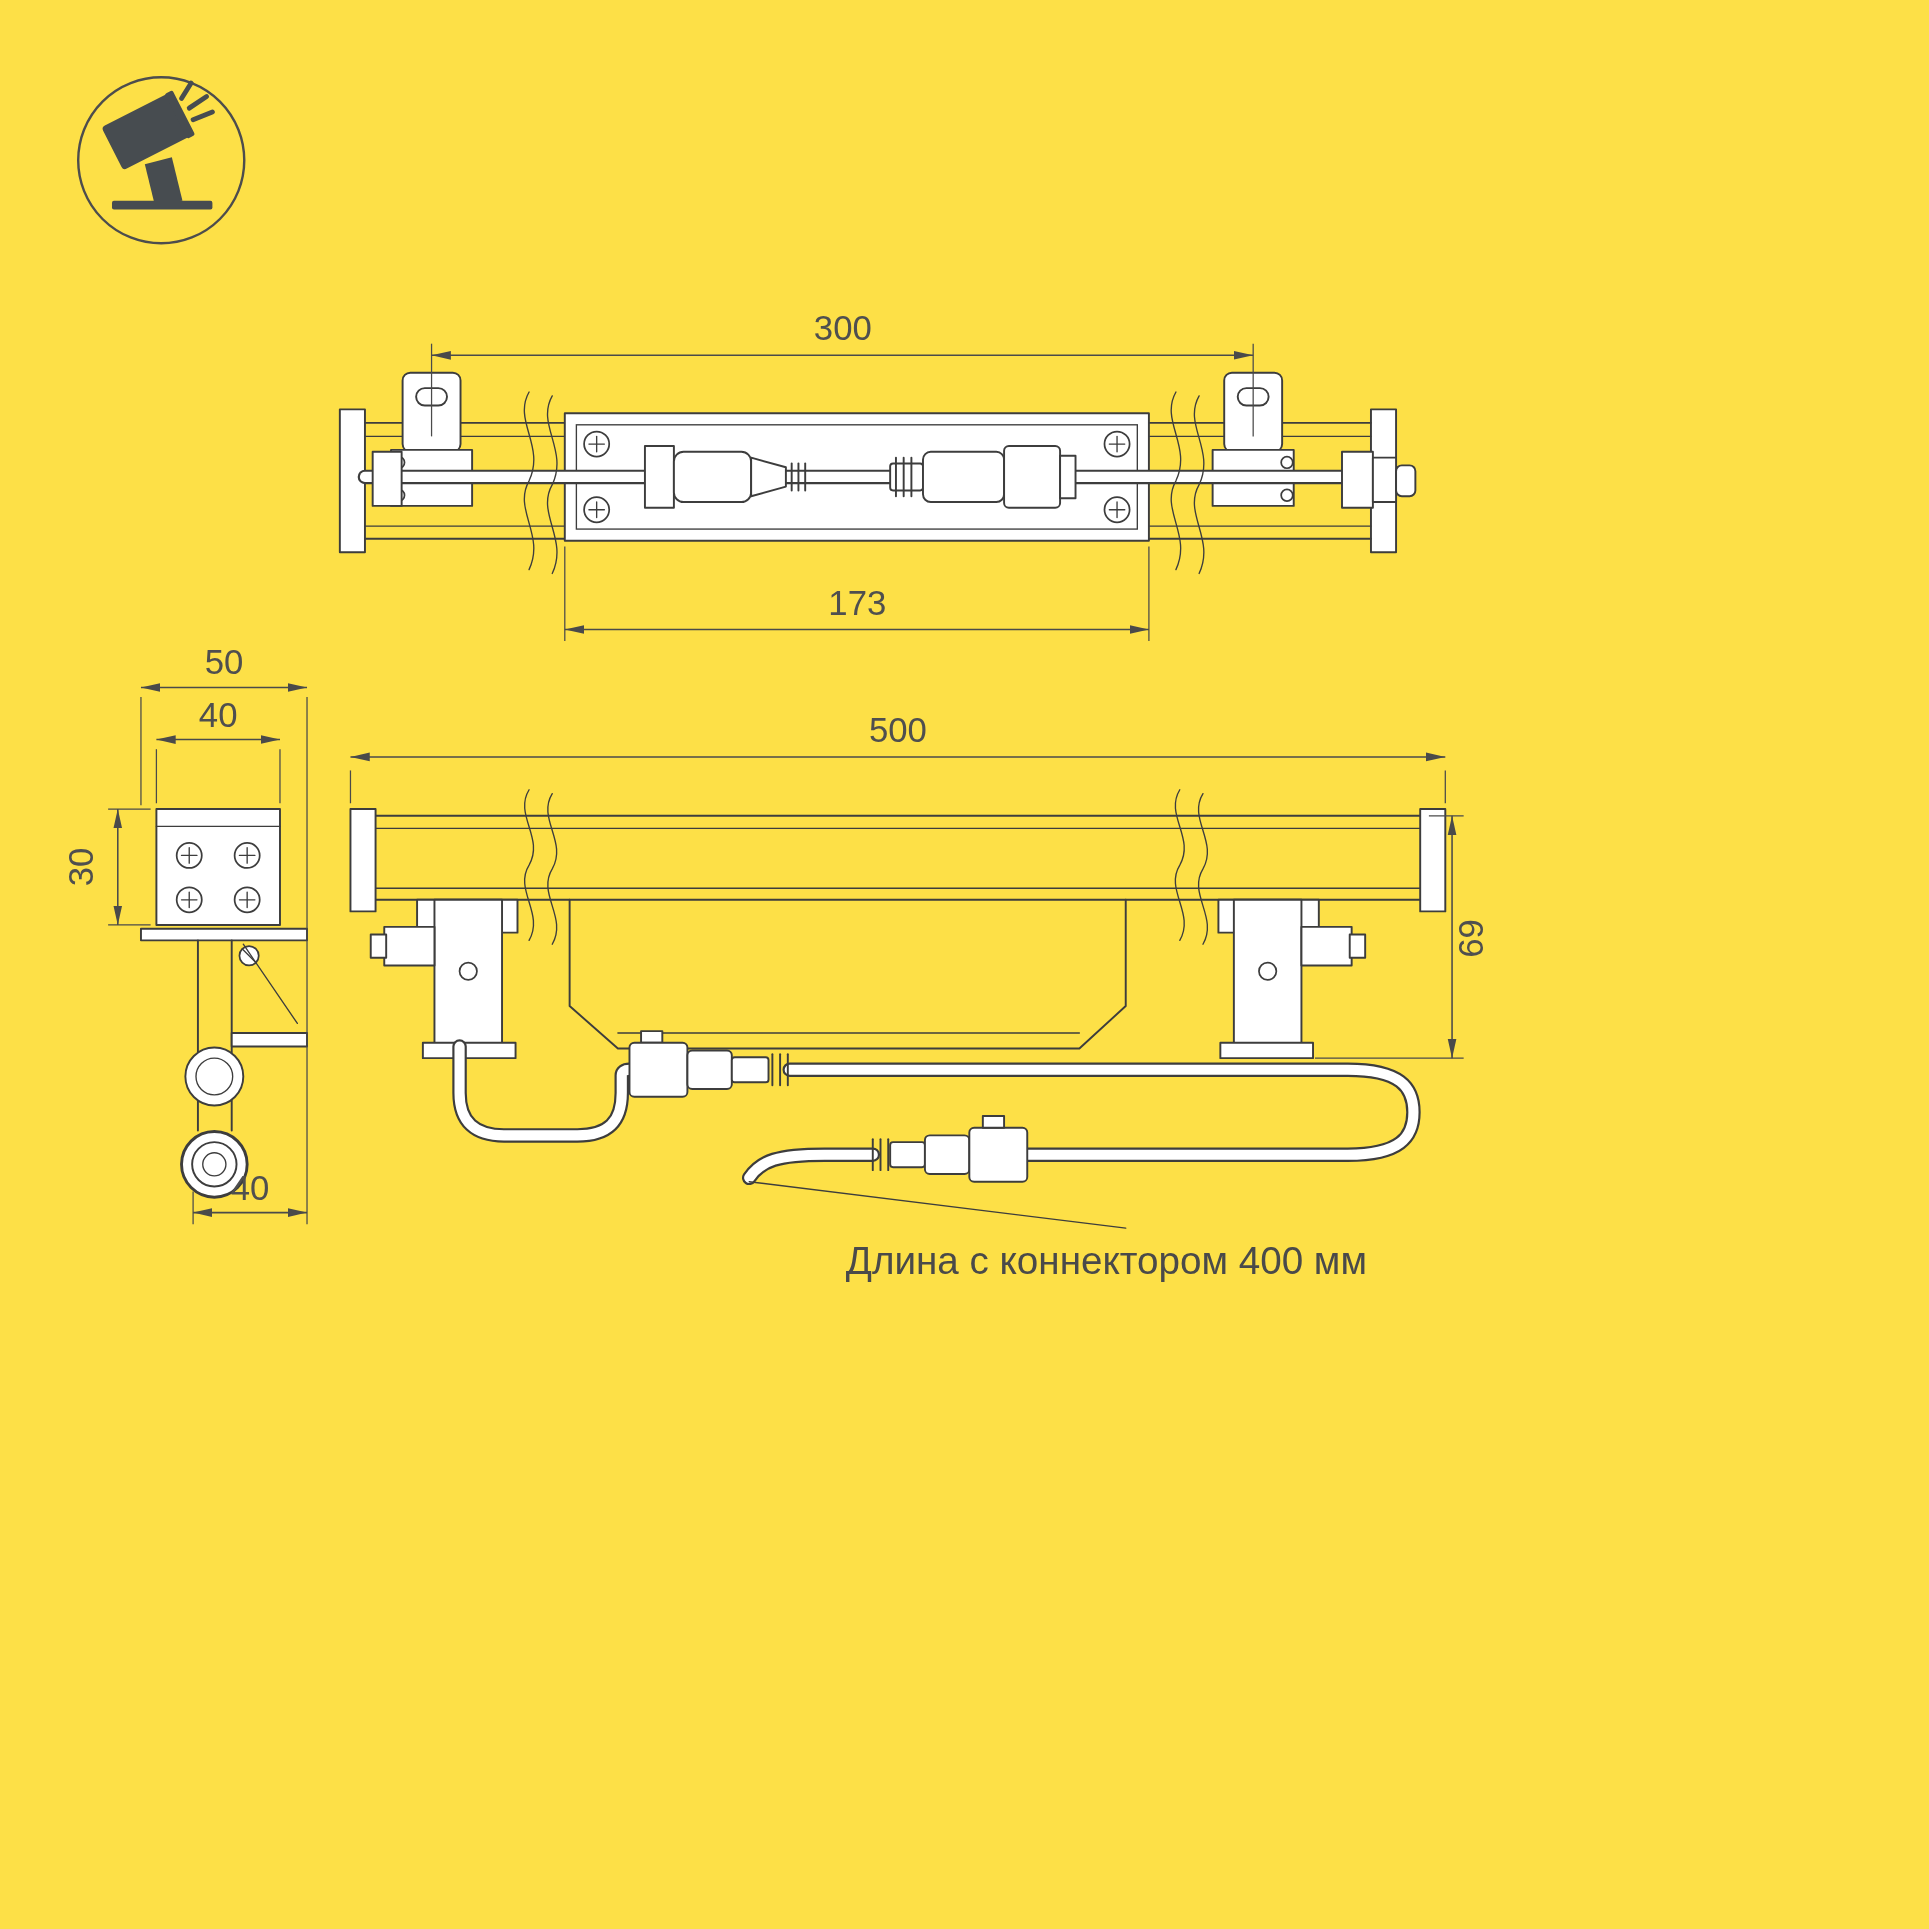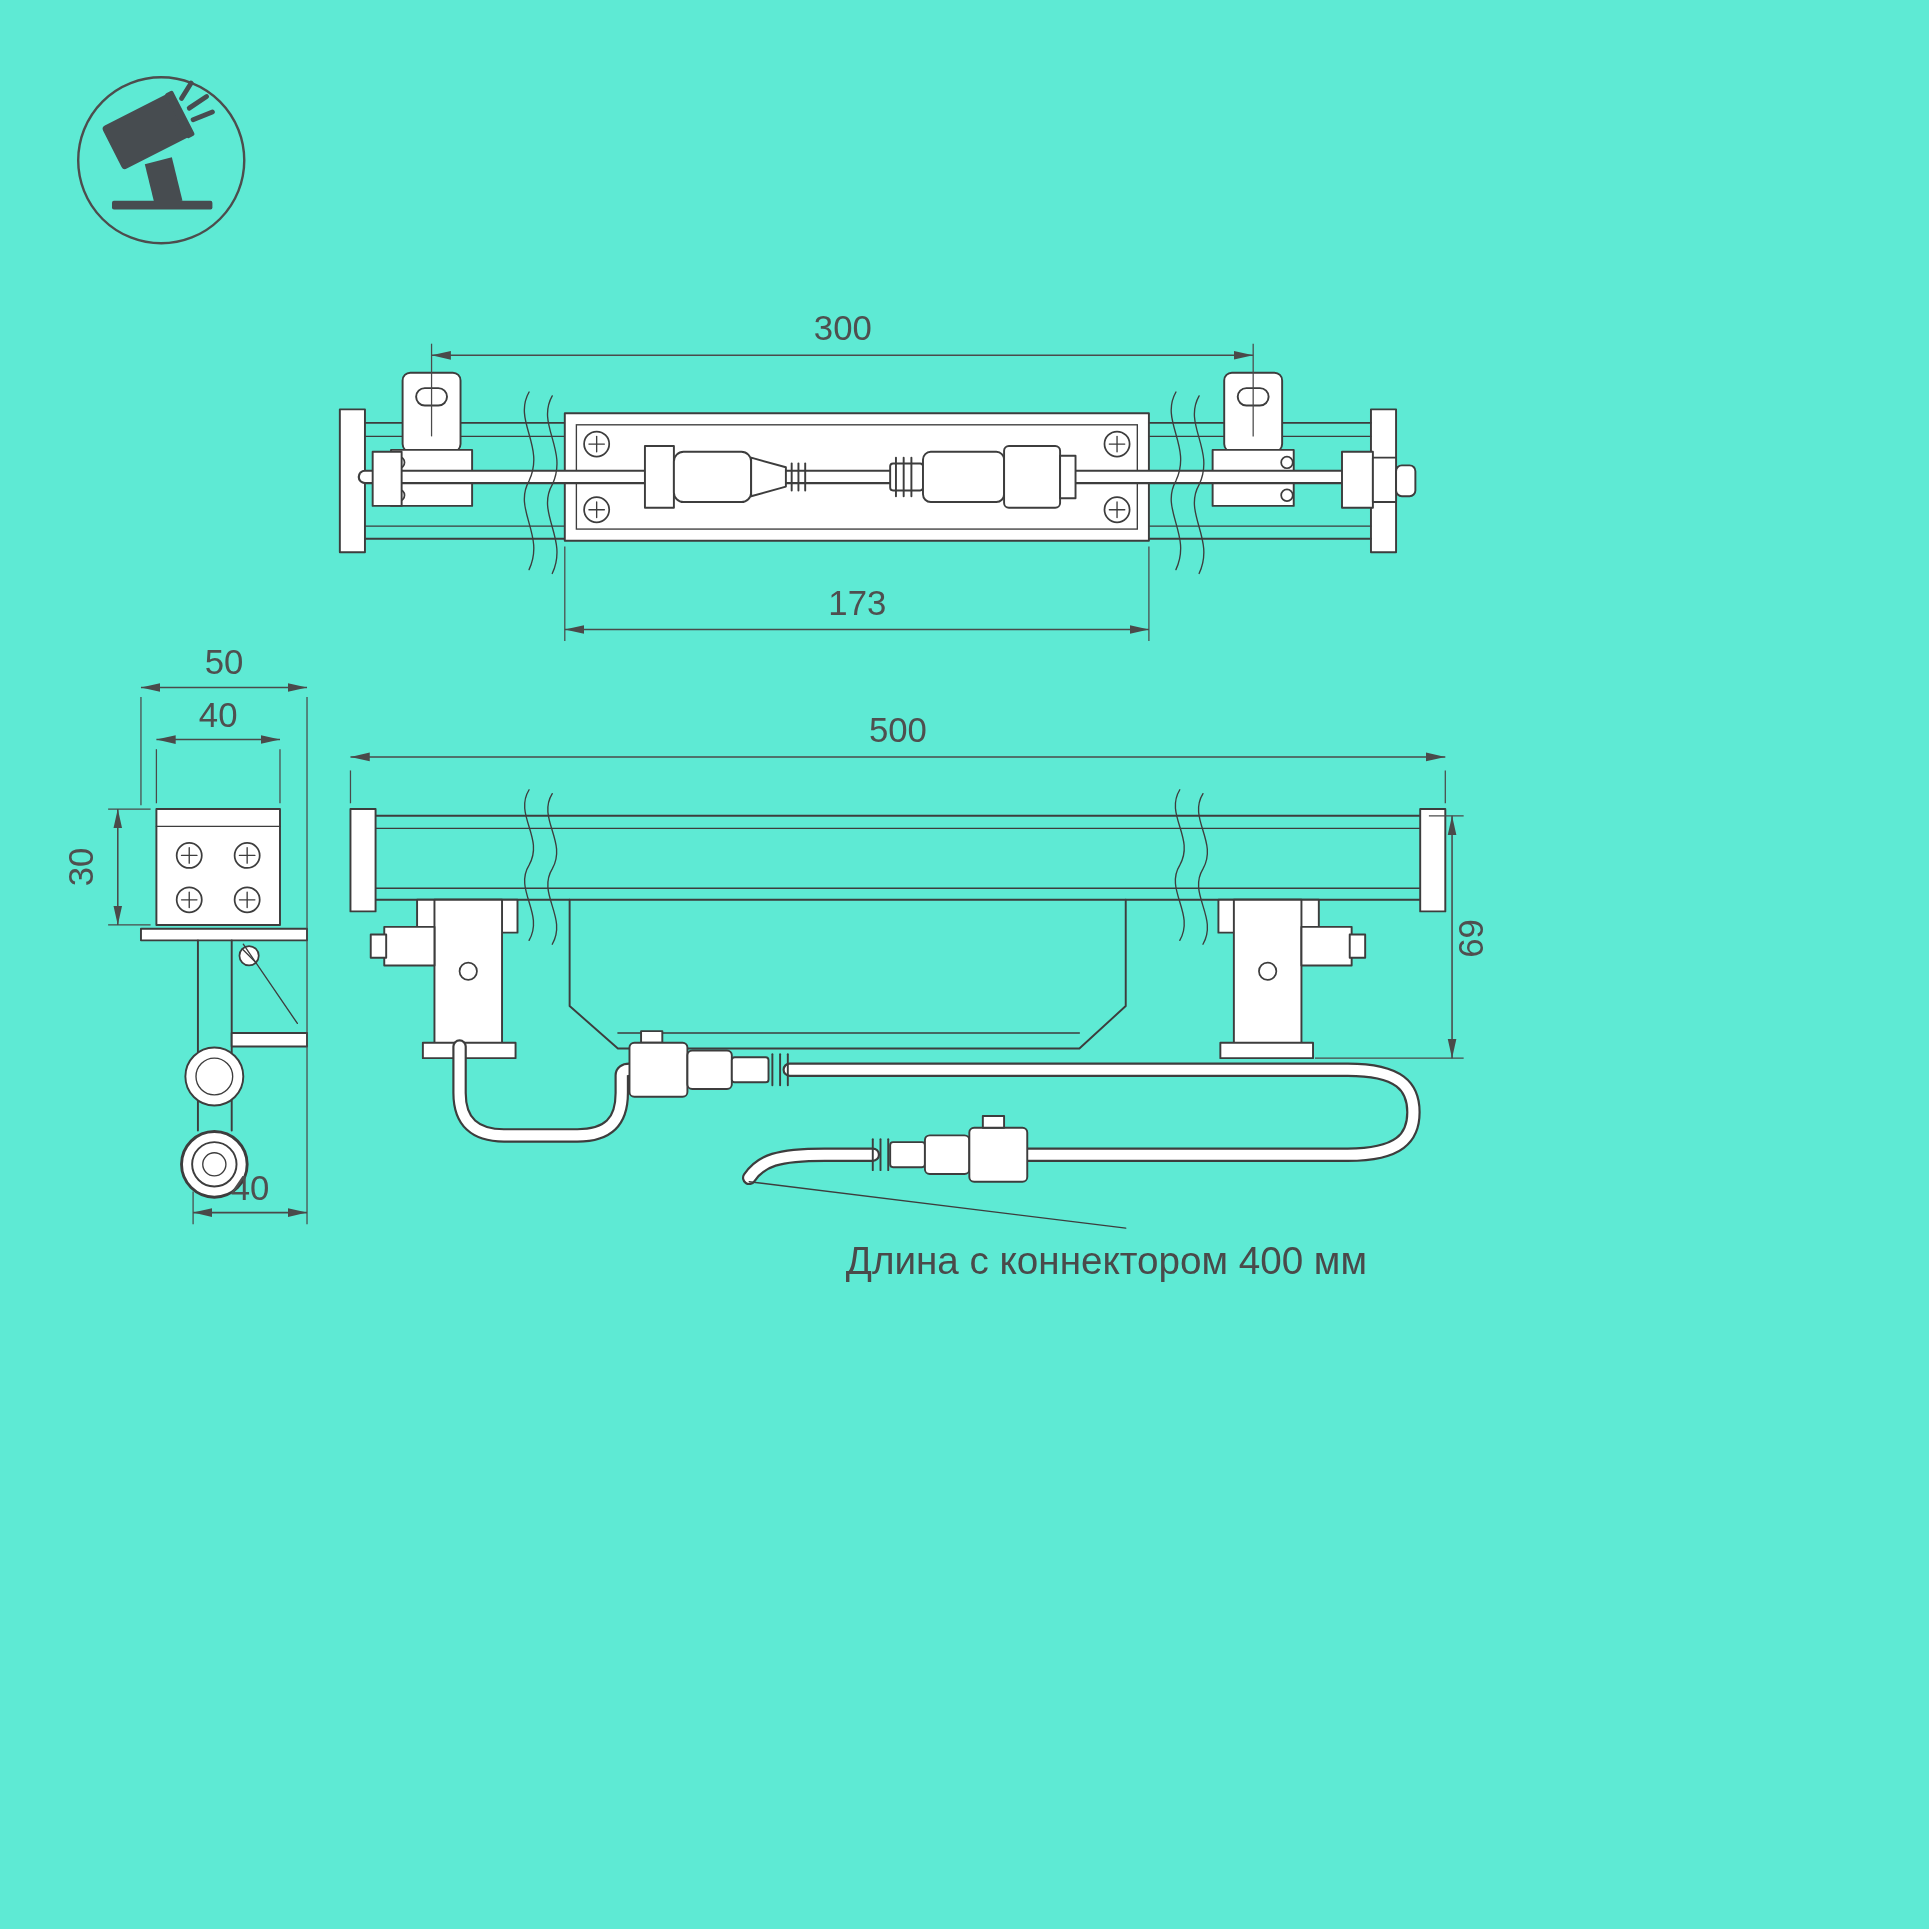--- a/index.html
+++ b/index.html
@@ -1,16 +1,16 @@
 <!DOCTYPE html>
 <html><head>
 <meta charset="utf-8">
 <style>
   html,body{margin:0;padding:0;background:#ffffff;}
-  .canvas{position:relative;width:1929px;height:1929px;background:#5eead4;overflow:hidden;}
+  .canvas{position:relative;width:1929px;height:1929px;background:#fde047;overflow:hidden;}
   svg{display:block;}
   .ln  {stroke:#3d3d3d;stroke-width:2;fill:none;stroke-linejoin:round;stroke-linecap:round;}
   .lnw {stroke:#3d3d3d;stroke-width:2;fill:#ffffff;stroke-linejoin:round;}
   .thin{stroke:#3d3d3d;stroke-width:1.4;fill:none;stroke-linecap:round;}
   .bold{stroke:#3d3d3d;stroke-width:3;fill:#ffffff;}
   .dim {stroke:#4a4a4a;stroke-width:1.6;fill:none;}
   .ext {stroke:#4a4a4a;stroke-width:1.3;fill:none;}
   .cabo{stroke:#3d3d3d;stroke-width:15;fill:none;stroke-linecap:round;}
   .cabi{stroke:#ffffff;stroke-width:10.5;fill:none;stroke-linecap:round;}
   .scr {stroke:#3d3d3d;stroke-width:1.8;fill:#ffffff;}

